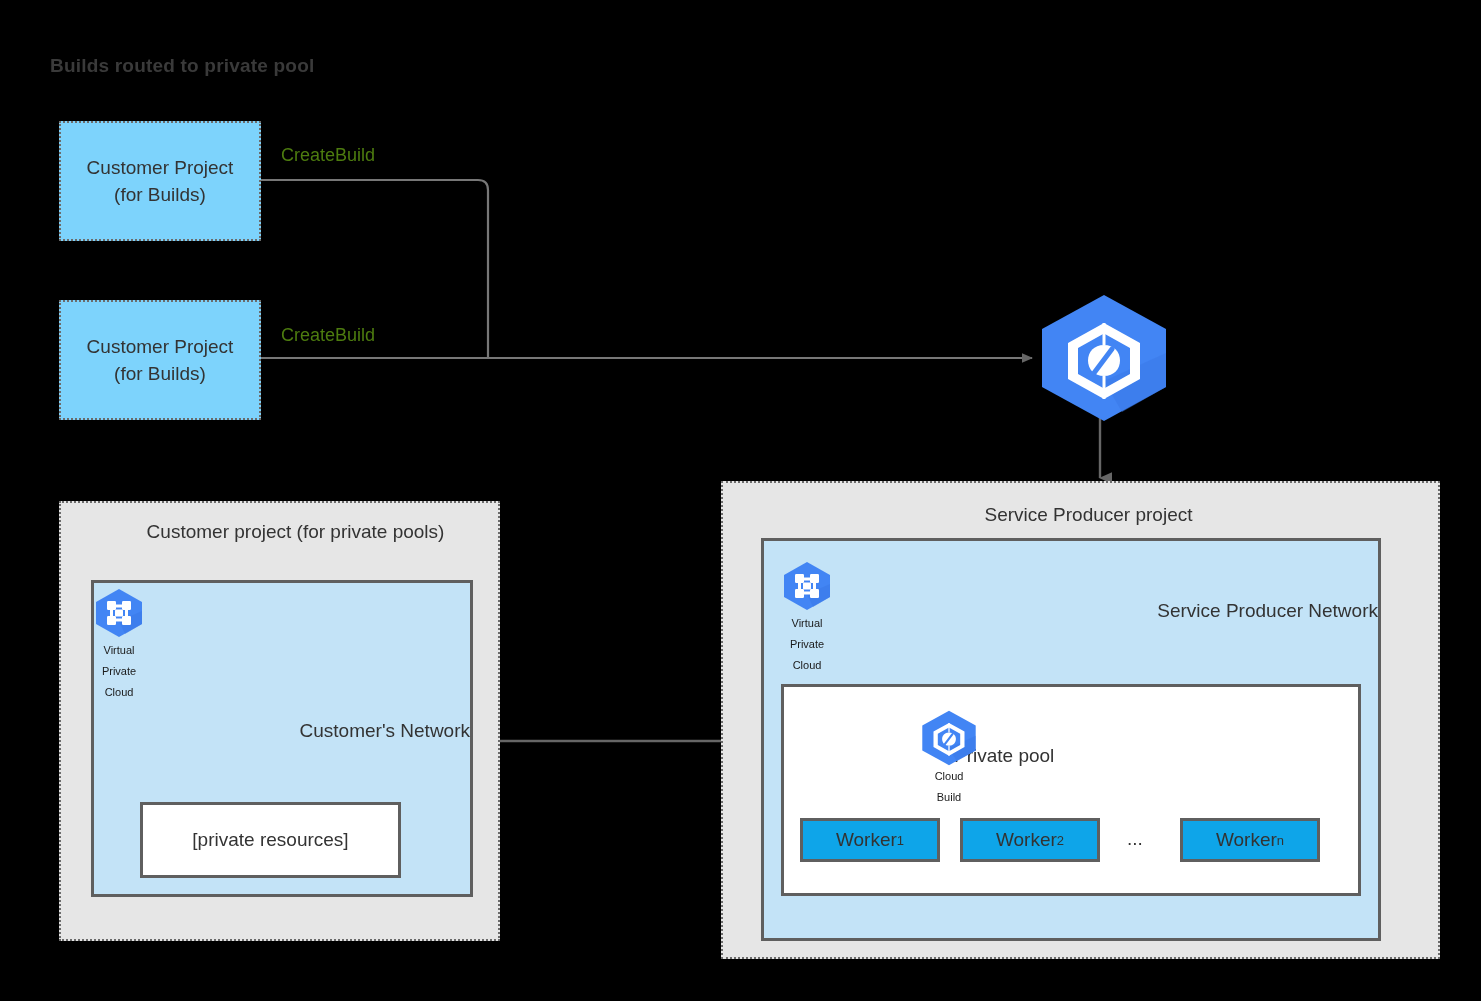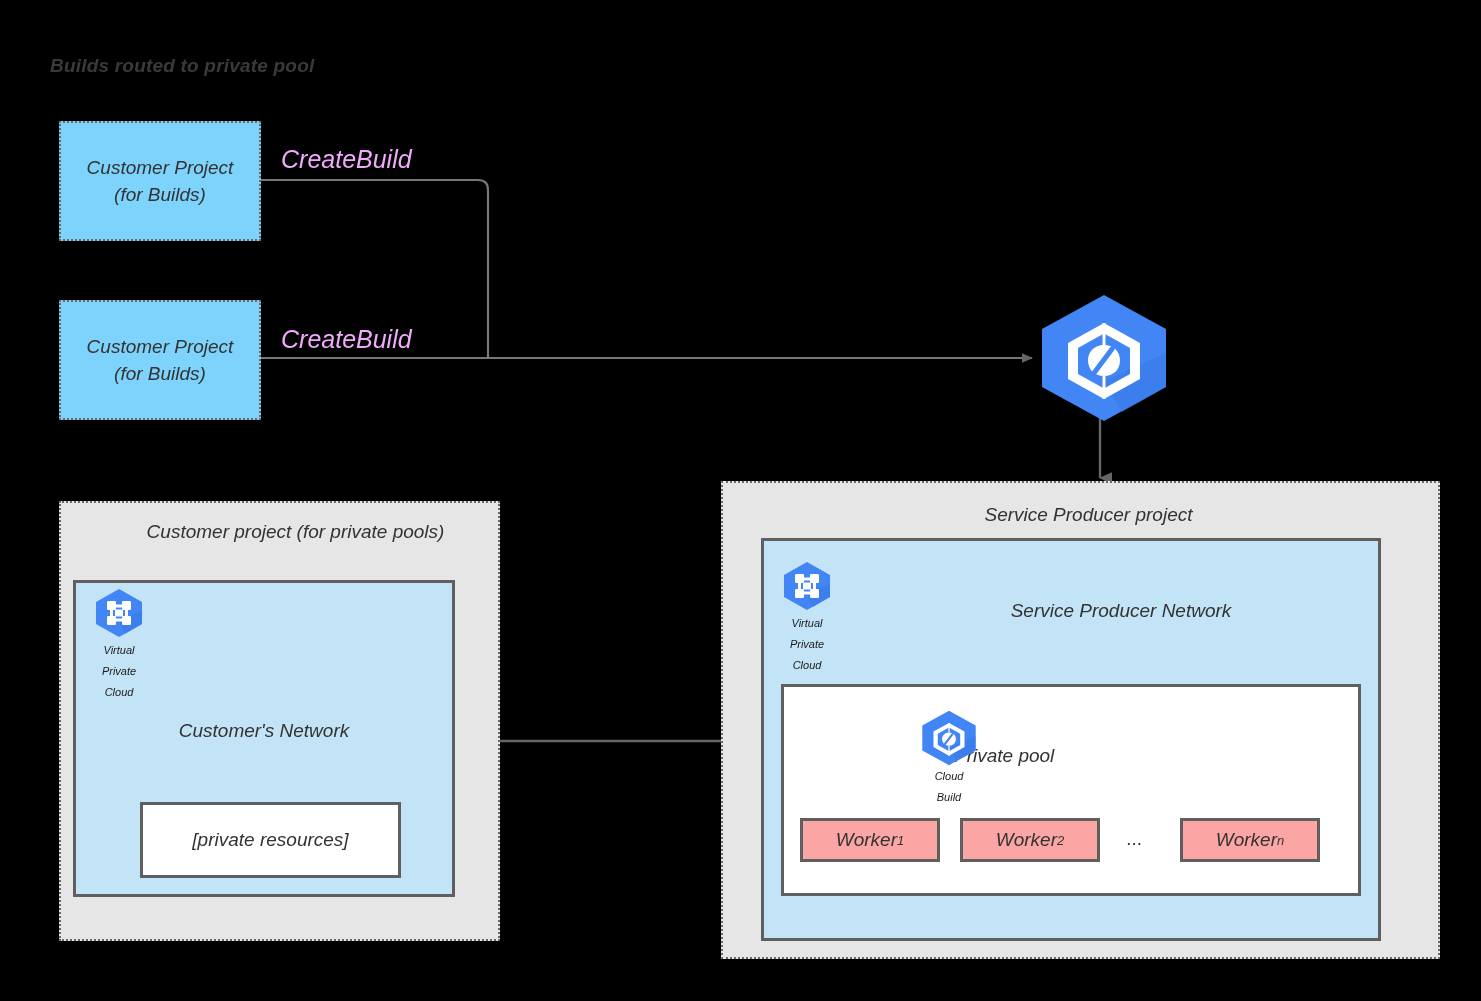--- a/index.html
+++ b/index.html
@@ -12,21 +12,20 @@
     height: 1001px;
     position: relative;
     font-family: "Liberation Sans", sans-serif;
     overflow: hidden;
   }
   #canvas {
     position: absolute;
     left: 0; top: 0;
     width: 1481px;
     height: 921px;
-    font-style: italic;
   }
   .abs { position: absolute; box-sizing: border-box; }
 
   
   .diagram-title {
     left: 50px;
     top: 55px;
     font-size: 19px;
     font-weight: bold;
     color: #3a3a3a;
@@ -44,22 +43,22 @@
     font-size: 19px;
     line-height: 27px;
     display: flex;
     align-items: center;
     justify-content: center;
     text-align: center;
   }
 
   
   .createbuild-label {
-    font-size: 25px;
-    color: #f0abfc;
+    font-size: 18px;
+    color: #4d7c0f;
     white-space: nowrap;
   }
 
   
   .project-panel {
     background: #e6e6e6;
     border: 2px dotted #6b6b6b;
   }
   .panel-title {
     font-size: 19px;
@@ -69,21 +68,21 @@
   }
 
   
   .network-box {
     background: #c3e3f7;
     border: 3px solid #5f5f5f;
   }
   .network-title {
     font-size: 19px;
     color: #333333;
-    text-align: center;
+    text-align: right;
     white-space: nowrap;
   }
 
   
   .white-box {
     background: #ffffff;
     border: 3px solid #5f5f5f;
   }
   .white-box-label {
     font-size: 19px;
@@ -93,21 +92,21 @@
     justify-content: center;
     width: 100%;
     height: 100%;
     text-align: left;
   }
 
   
   .worker-box {
     width: 140px;
     height: 44px;
-    background: #fca5a5;
+    background: #0ea5e9;
     border: 3px solid #5f5f5f;
     display: flex;
     align-items: center;
     justify-content: center;
     font-size: 19px;
     color: #333333;
   }
   .worker-box sub { font-size: 13px; }
   .ellipsis-label {
     font-size: 19px;
@@ -189,21 +188,21 @@
       <path d="M72,56 L54,80" stroke="#4285f4" stroke-width="5" stroke-linecap="round"></path>
       <path d="M64,30 L64,52" stroke="#ffffff" stroke-width="3"></path>
       <path d="M64,83 L64,106" stroke="#ffffff" stroke-width="3"></path>
     </svg>
   </div>
 
   <div class="abs project-panel" style="left:59px; top:501px; width:441px; height:440px;">
     <div class="abs panel-title" style="left:16px; top:18px; width:437px;">Customer project (for private pools)</div>
   </div>
 
-  <div class="abs network-box" style="left:73px; top:580px; width:382px; height:317px;">
+  <div class="abs network-box" style="left:91px; top:580px; width:382px; height:317px;">
     <div class="abs network-title" style="left:0; top:137px; width:376px;">Customer's Network</div>
   </div>
 
   <div class="abs" style="left:93px; top:588px; width:52px; height:50px;">
     <svg viewBox="0 0 52 50" width="52" height="50" xmlns="http://www.w3.org/2000/svg">
       <polygon points="26,1 49,14 49,36 26,49 3,36 3,14" fill="#4285f4"></polygon>
       <polygon points="49,23 49,36 32,46 26,33" fill="#3b78e7" opacity="0.55"></polygon>
       <g fill="#ffffff">
         <rect x="14" y="13" width="9" height="9" rx="1.2"></rect>
         <rect x="29" y="13" width="9" height="9" rx="1.2"></rect>

